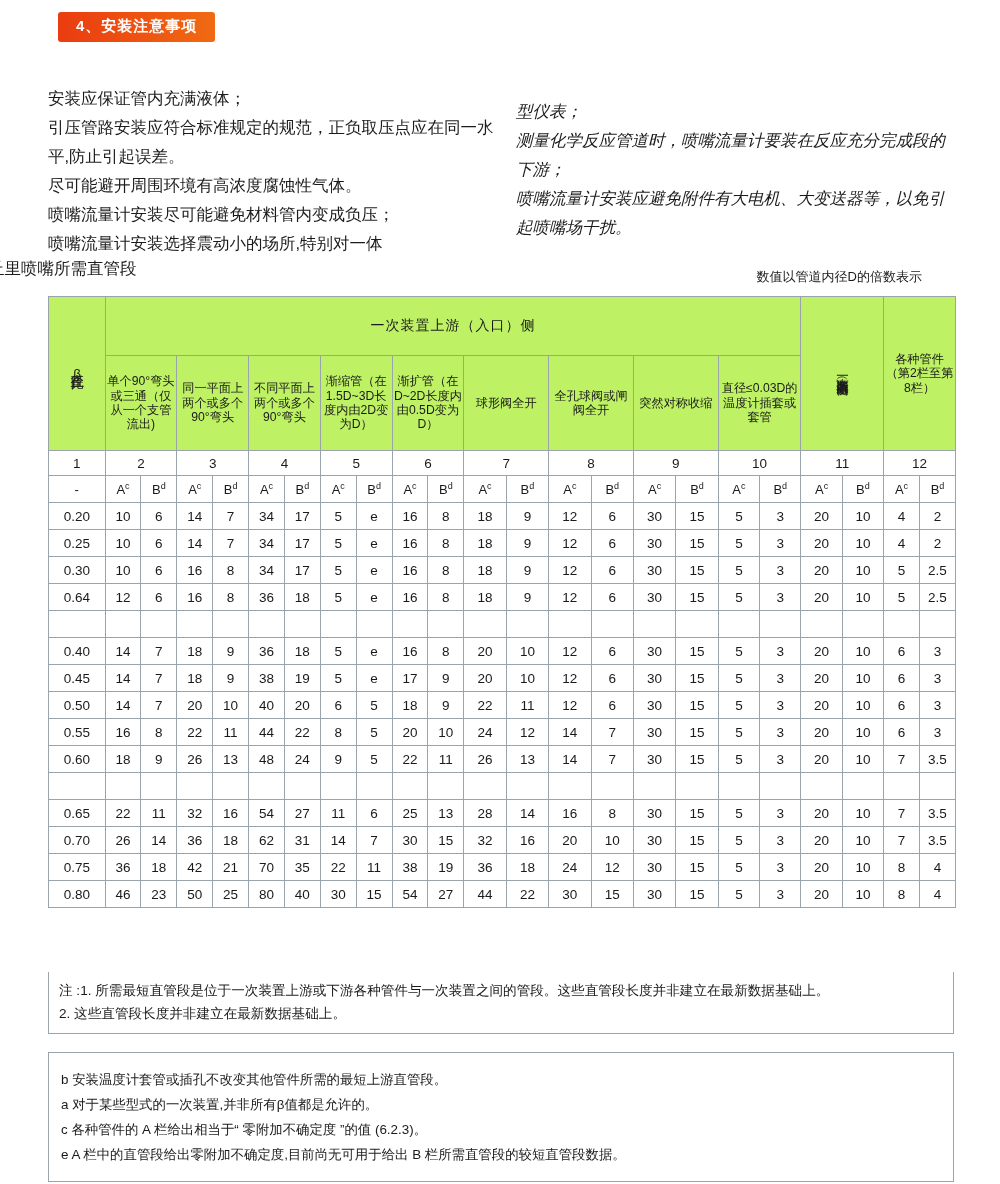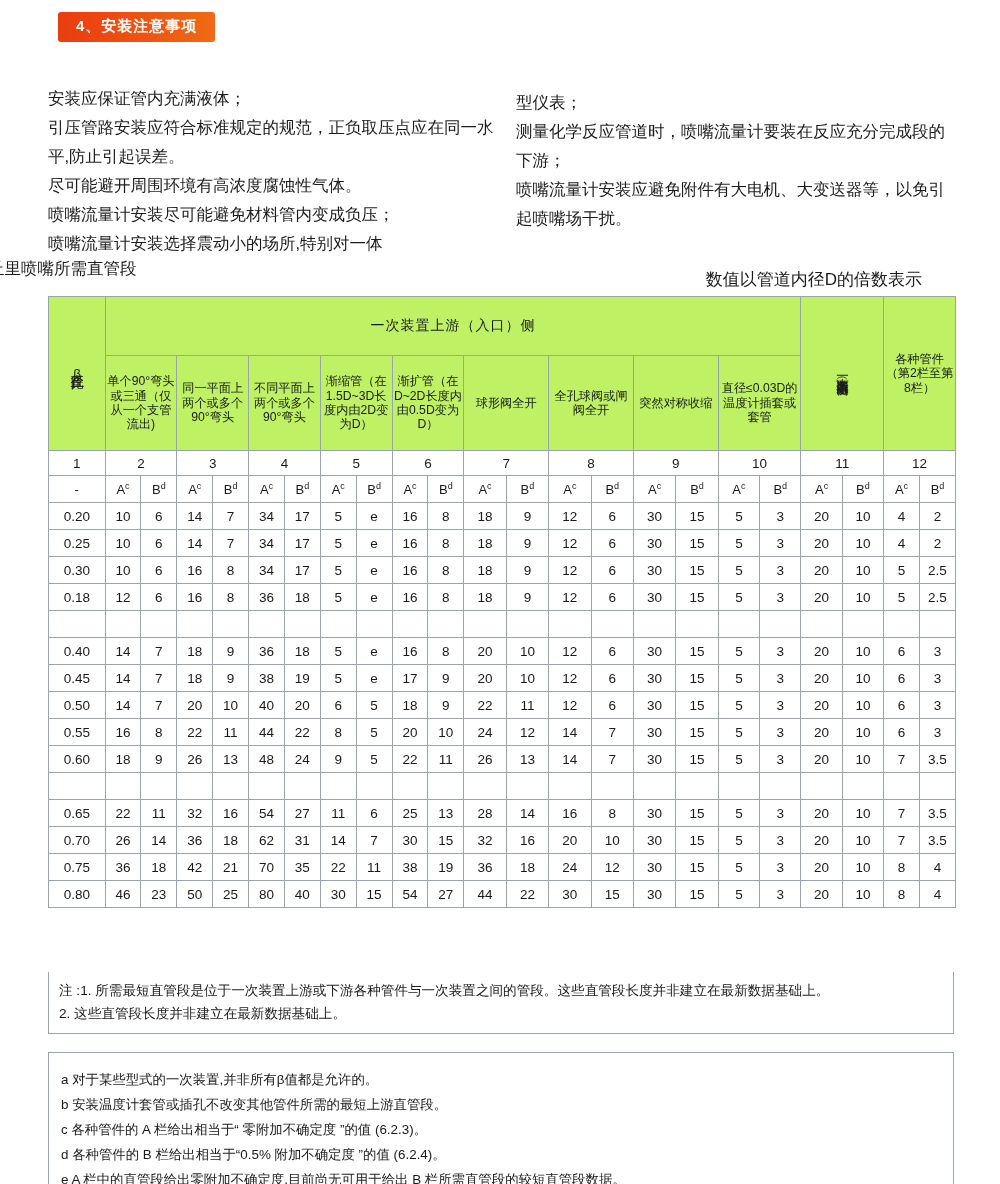--- a/index.html
+++ b/index.html
@@ -31,33 +31,33 @@
   
   .intro{position:absolute;left:48px;top:64px;width:910px;}
   .intro-col{
     font-size:16.5px;
     line-height:29px;
     color:#1b1b1b;
     white-space:pre-line;
     margin-top:20px;
   }
   .intro-left{position:absolute;left:0;top:0;width:450px;}
-  .intro-right{position:absolute;left:468px;top:4px;width:440px;}
+  .intro-right{position:absolute;left:468px;top:13px;width:440px;font-style:italic;}
 
   
   .tbl-title{
     position:absolute;left:0;top:258px;width:1000px;
     text-align:left;
     font-size:16.5px;
     color:#1b1b1b;
   }
   .tbl-title span{position:relative;left:-78px;}
   .tbl-note-right{
     position:absolute;right:42px;top:268px;
-    font-size:17px;color:#1b1b1b;
+    font-size:13px;color:#1b1b1b;
   }
 
   
   .tbl-box{position:absolute;left:48px;top:296px;width:908px;}
   table.main{
     border-collapse:collapse;
     width:908px;
     table-layout:fixed;
     font-size:13px;
   }
@@ -318,21 +318,21 @@
             <td>30</td>
             <td>15</td>
             <td>5</td>
             <td>3</td>
             <td>20</td>
             <td>10</td>
             <td>5</td>
             <td>2.5</td>
           </tr>
           <tr class="datarow">
-            <td class="beta">0.18</td>
+            <td class="beta">0.64</td>
             <td>12</td>
             <td>6</td>
             <td>16</td>
             <td>8</td>
             <td>36</td>
             <td>18</td>
             <td>5</td>
             <td>e</td>
             <td>16</td>
             <td>8</td>
@@ -627,20 +627,19 @@
         </tbody>
     </table>
   </div>
 
   <div class="notes-box">
     <div>注 :1. 所需最短直管段是位于一次装置上游或下游各种管件与一次装置之间的管段。这些直管段长度并非建立在最新数据基础上。</div>
     <div>2. 这些直管段长度并非建立在最新数据基础上。</div>
   </div>
 
   <div class="foot-box">
+    <div>b 安装温度计套管或插孔不改变其他管件所需的最短上游直管段。</div>
     <div>a 对于某些型式的一次装置,并非所有β值都是允许的。</div>
-    <div>b 安装温度计套管或插孔不改变其他管件所需的最短上游直管段。</div>
     <div>c 各种管件的 A 栏给出相当于“ 零附加不确定度 ”的值 (6.2.3)。</div>
-    <div>d 各种管件的 B 栏给出相当于“0.5% 附加不确定度 ”的值 (6.2.4)。</div>
     <div>e A 栏中的直管段给出零附加不确定度,目前尚无可用于给出 B 栏所需直管段的较短直管段数据。</div>
   </div>
 
 </div>
 
 </body></html>

